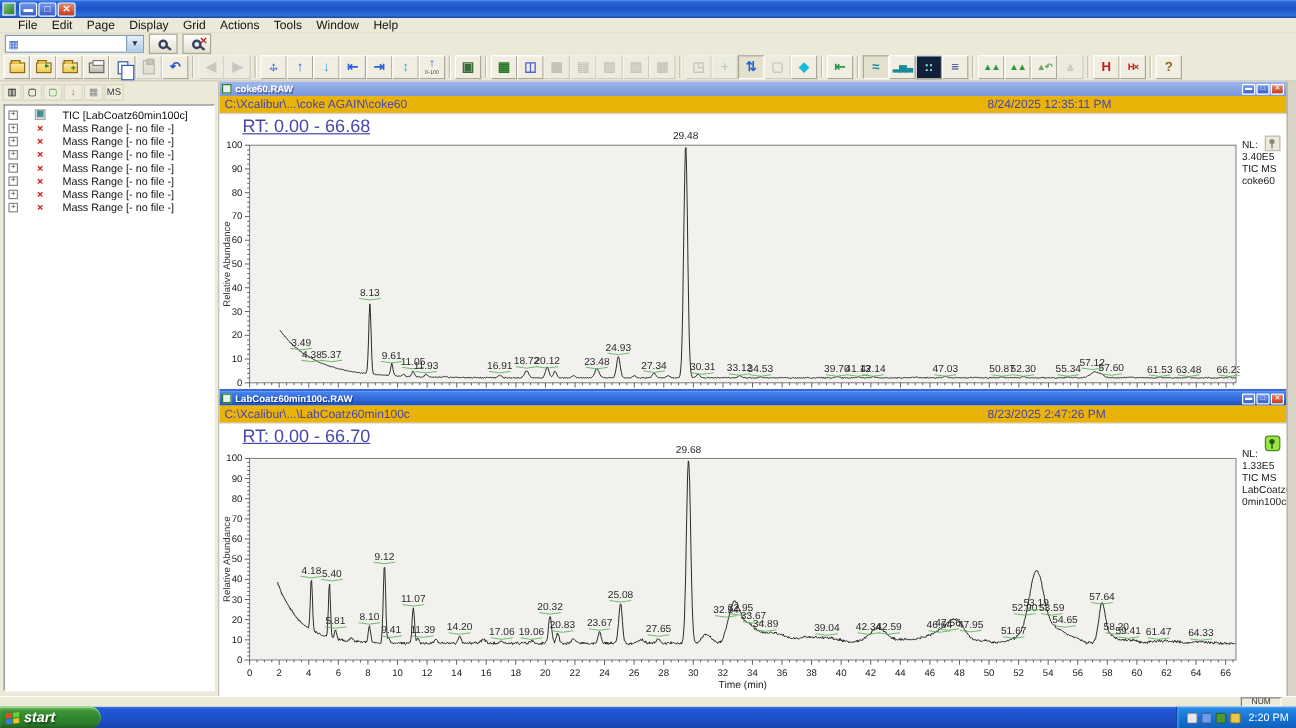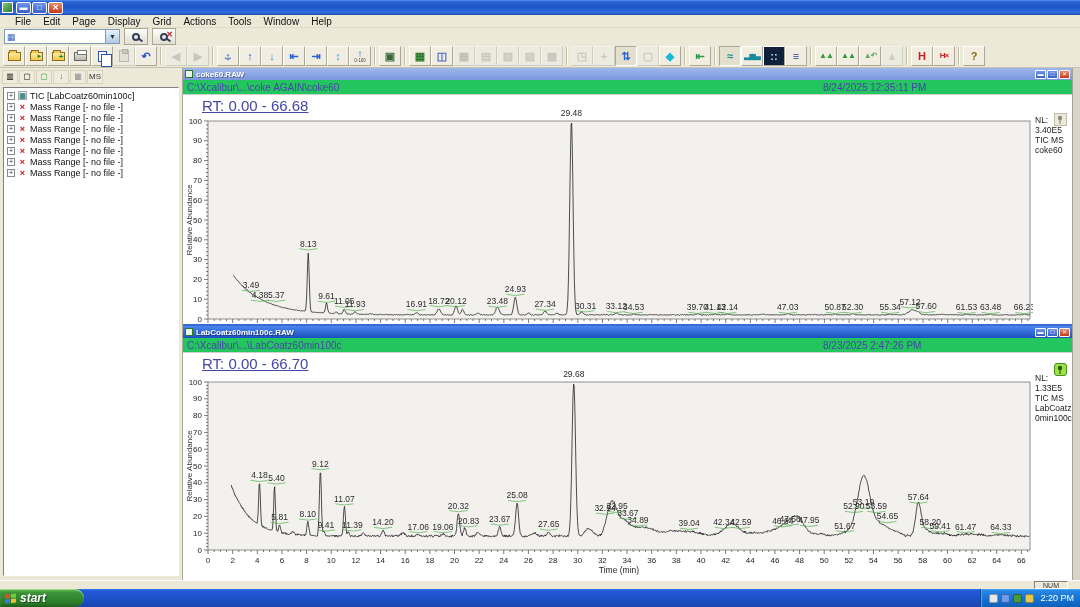--- a/index.html
+++ b/index.html
@@ -54,39 +54,39 @@
   .k-fit span { position:absolute; left:0; top:0; width:14px; height:14px; text-align:center; font-size:11px; font-weight:bold; line-height:14px;}
   .k-norm { font-size:10px; font-weight:bold; line-height:1; text-align:center; }
   .k-norm small { display:block; font-size:4.5px; letter-spacing:0; color:#444; font-weight:normal; }
 
   
   .main { height:512px; display:flex; flex:0 0 auto; }
   .sidebar { width:183px; background:#ece9d8; border-right:1px solid #aca899; display:flex; flex-direction:column; }
   .side-tb { height:17px; display:flex; align-items:center; padding:1px 2px; gap:1px; }
   .sbtn { min-width:16px; height:14px; border:1px solid #d8d4c0; background:#efecdd; font-size:8px; display:flex; align-items:center; justify-content:center; padding:0 1px;}
   .treebox { flex:1; margin:2px 3px 4px 3px; background:#fff; border:1px solid #808080; border-right-color:#fff; border-bottom-color:#fff; overflow:hidden; padding:2px 0;}
-  .trow { display:flex; align-items:center; height:11px; padding-left:3px; gap:3px; white-space:nowrap;}
+  .trow { display:flex; align-items:center; height:11px; padding-left:3px; gap:14px; white-space:nowrap;}
   .plus { width:8px; height:8px; border:1px solid #888; background:#fff; font-size:7px; line-height:6px; text-align:center; color:#333; flex:0 0 auto;}
   .ticn { font-size:8px; font-weight:bold; width:9px; text-align:center; flex:0 0 auto;}
   .ticn.grid { color:#3a8a8a; background:#e8e8e8; border:1px solid #aaa; font-size:7px; line-height:8px; height:9px;}
   .ticn.redx { color:#cc1111; font-size:9px; }
   .tlabel { font-size:9px; color:#111; }
 
   .panes { width:889px; display:flex; flex-direction:column; background:#d8d4c8; }
   .vstrip { width:8px; background:#d8d4c8; border-left:1px solid #a8a494; }
 
   .pane { height:256px; display:flex; flex-direction:column; background:#fff; }
   .pane-title { height:12px; display:flex; align-items:center; padding:0 2px; color:#fff; flex:0 0 auto;}
   .pane-title.inactive { background:linear-gradient(180deg,#9db6ec,#7a97dc); }
   .pane-title.active { background:linear-gradient(180deg,#4a86f0,#1c50c0); }
   .pane-title .picon { width:8px; height:8px; background:#e8f4e8; border:1px solid #2a7a2a; margin-right:3px; }
   .pane-title .ptxt { flex:1; font-size:8px; font-weight:bold; white-space:nowrap; text-shadow:1px 1px 0 rgba(0,0,40,.4);}
   .pbtn { width:11px; height:9px; border:1px solid #fff; border-radius:1px; background:linear-gradient(180deg,#7094e8,#3a5fc8); color:#fff; font-size:6px; line-height:7px; text-align:center; margin-left:1px;}
   .pbtn.close { background:linear-gradient(180deg,#e88a6a,#c43a18); }
-  .pane-header { height:15px; display:flex; align-items:center; background:#22c55e; border-bottom:1px solid #d0d0d0; font-size:10px; color:#4646a8; flex:0 0 auto;}
+  .pane-header { height:15px; display:flex; align-items:center; background:#eab308; border-bottom:1px solid #d0d0d0; font-size:10px; color:#4646a8; flex:0 0 auto;}
   .ph-path { padding-left:4px; width:640px; white-space:nowrap; }
   .ph-date { white-space:nowrap; }
   .plotwrap { position:relative; height:229px; background:#fff; overflow:hidden; }
   .rt-label { position:absolute; left:19px; top:2px; font-size:15px; color:#4646a8;text-decoration:underline; }
   .nl-block { position:absolute; left:852px; font-size:8.5px; color:#222; line-height:10px; }
   .pin { position:absolute; right:5px; width:13px; height:13px; display:flex; align-items:center; justify-content:center; border:1px solid #c0bcaa; background:#eceadb;}
   .pin.green { background:#9ae44a; border:1px solid #4a8a1a; border-radius:3px; }
   .anno1 { position:absolute; left:50px; top:34px; width:640px; text-align:center; font-size:13.5px; font-weight:bold; color:#1c1c50; line-height:17px;}
   .anno2 { position:absolute; left:426px; top:122px; font-size:18px; font-weight:bold; color:#2330e8; }
   svg.chrom { position:absolute; left:2px; top:14px; }

